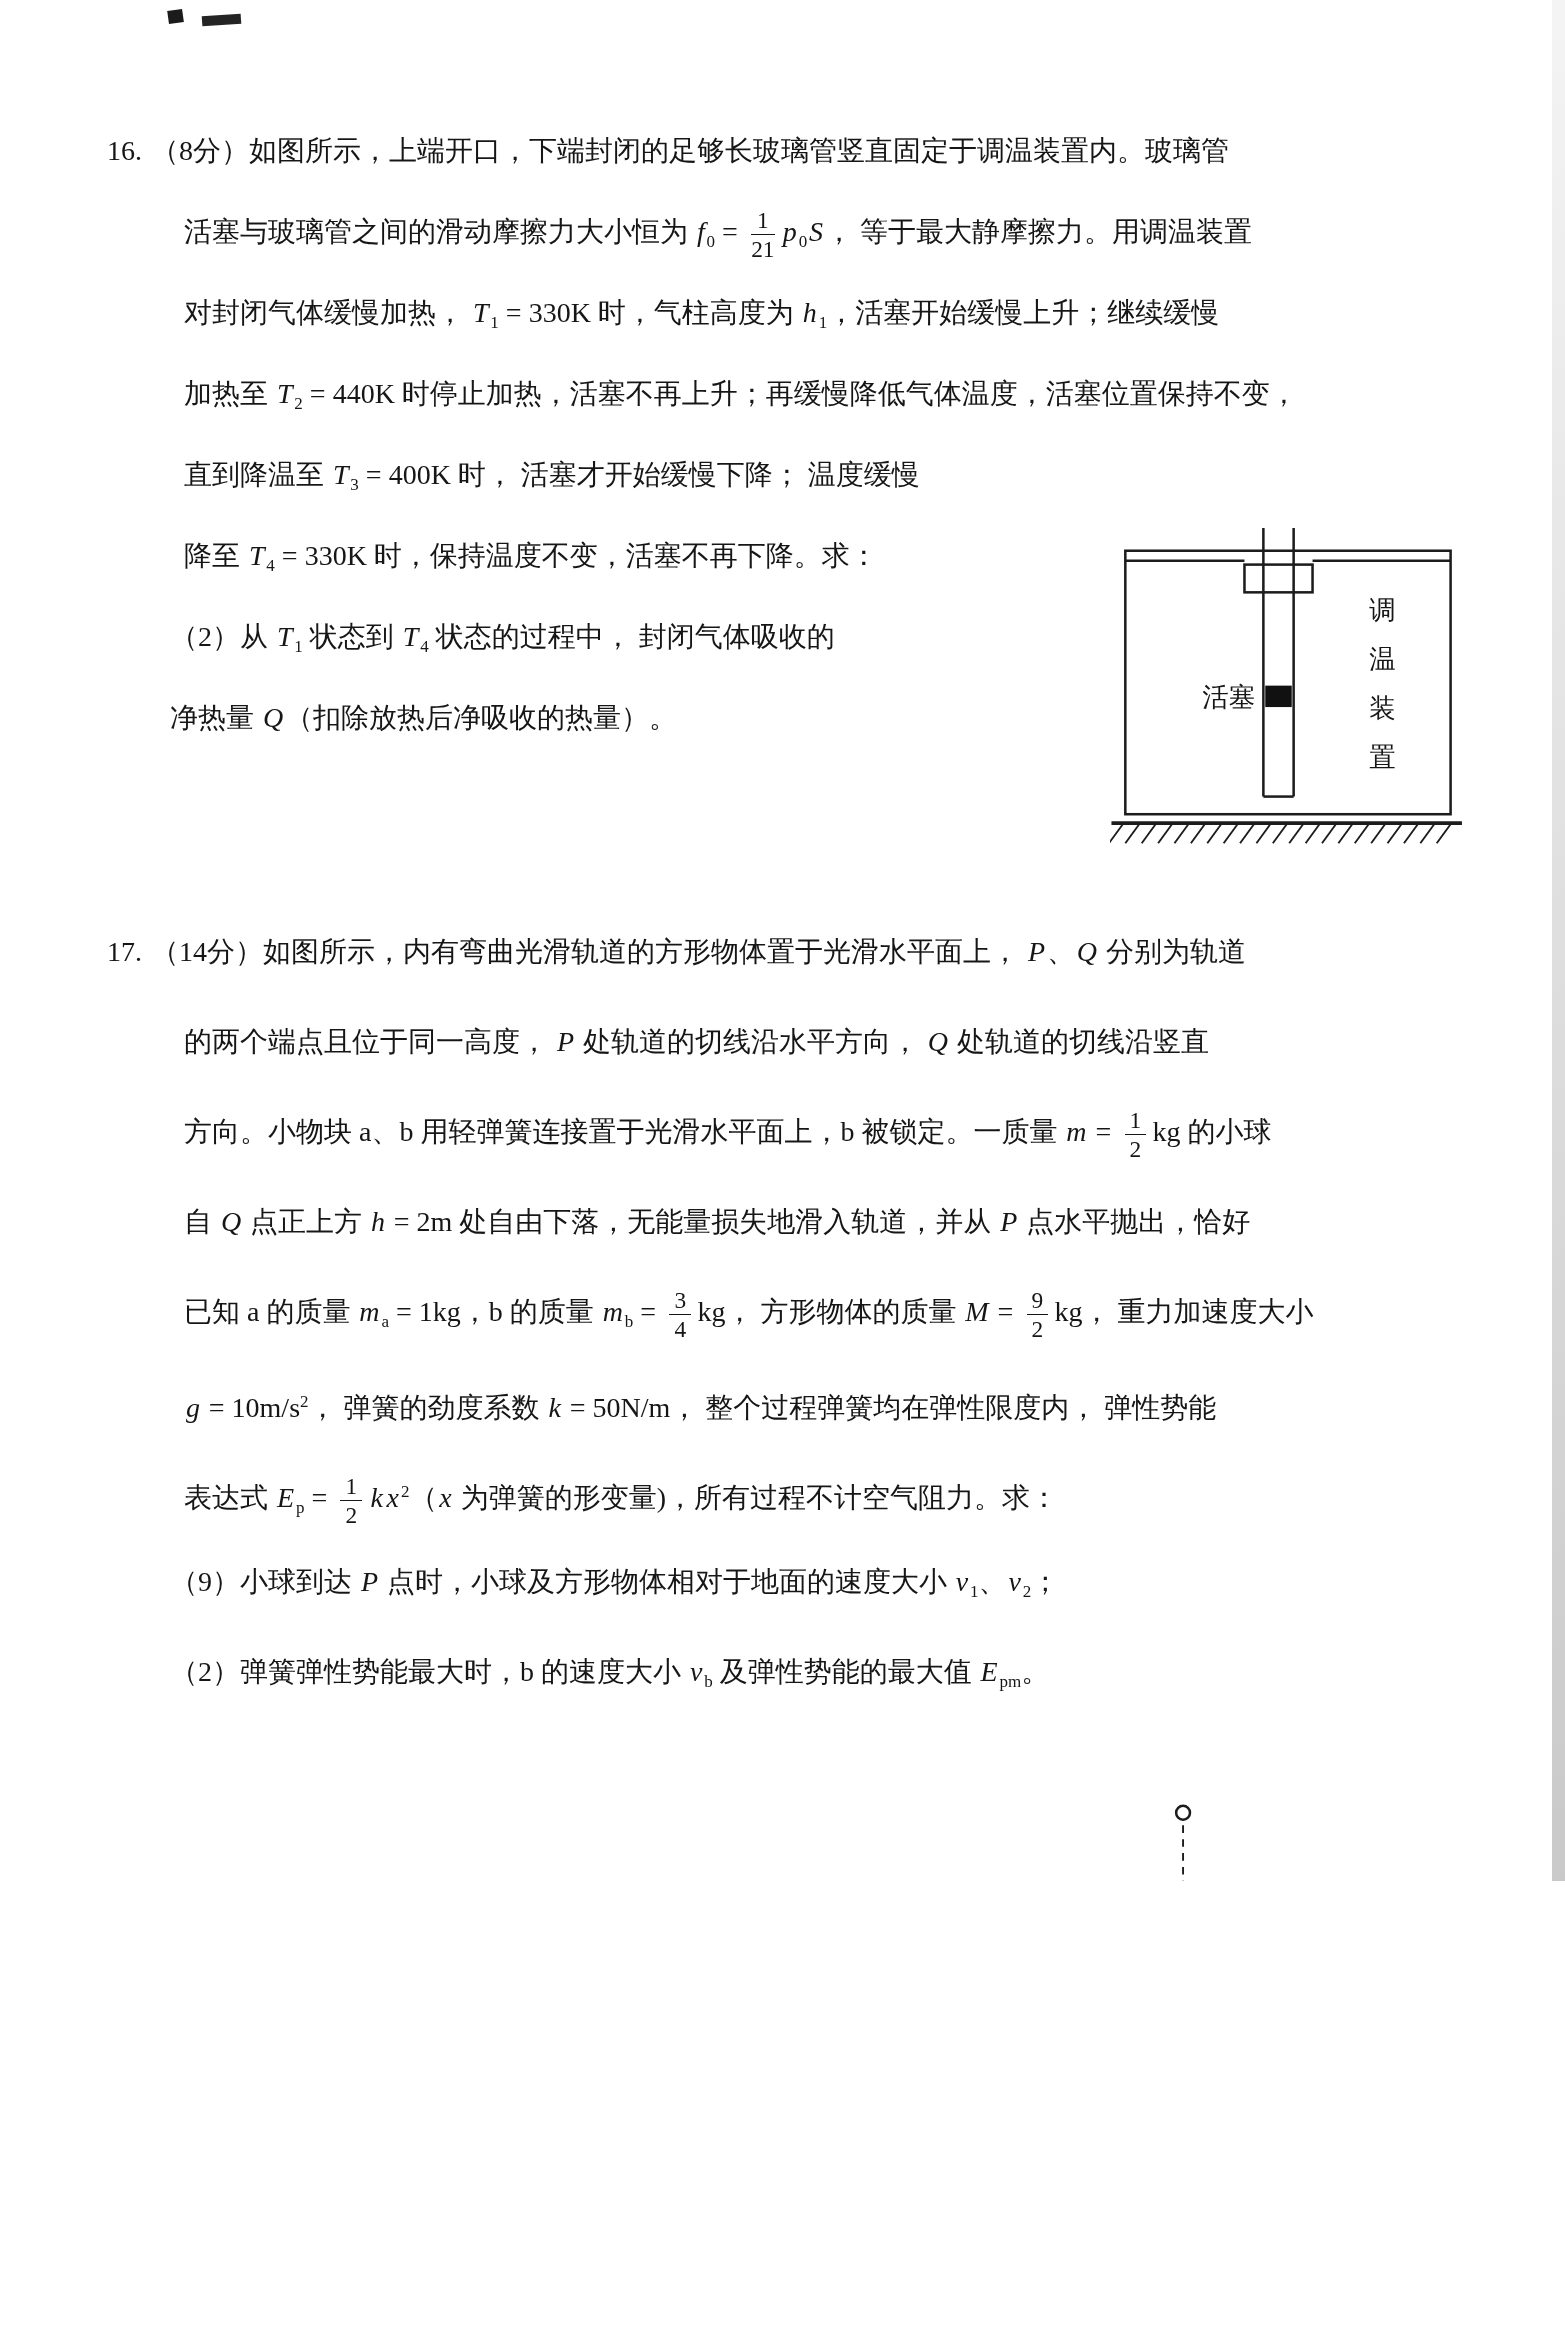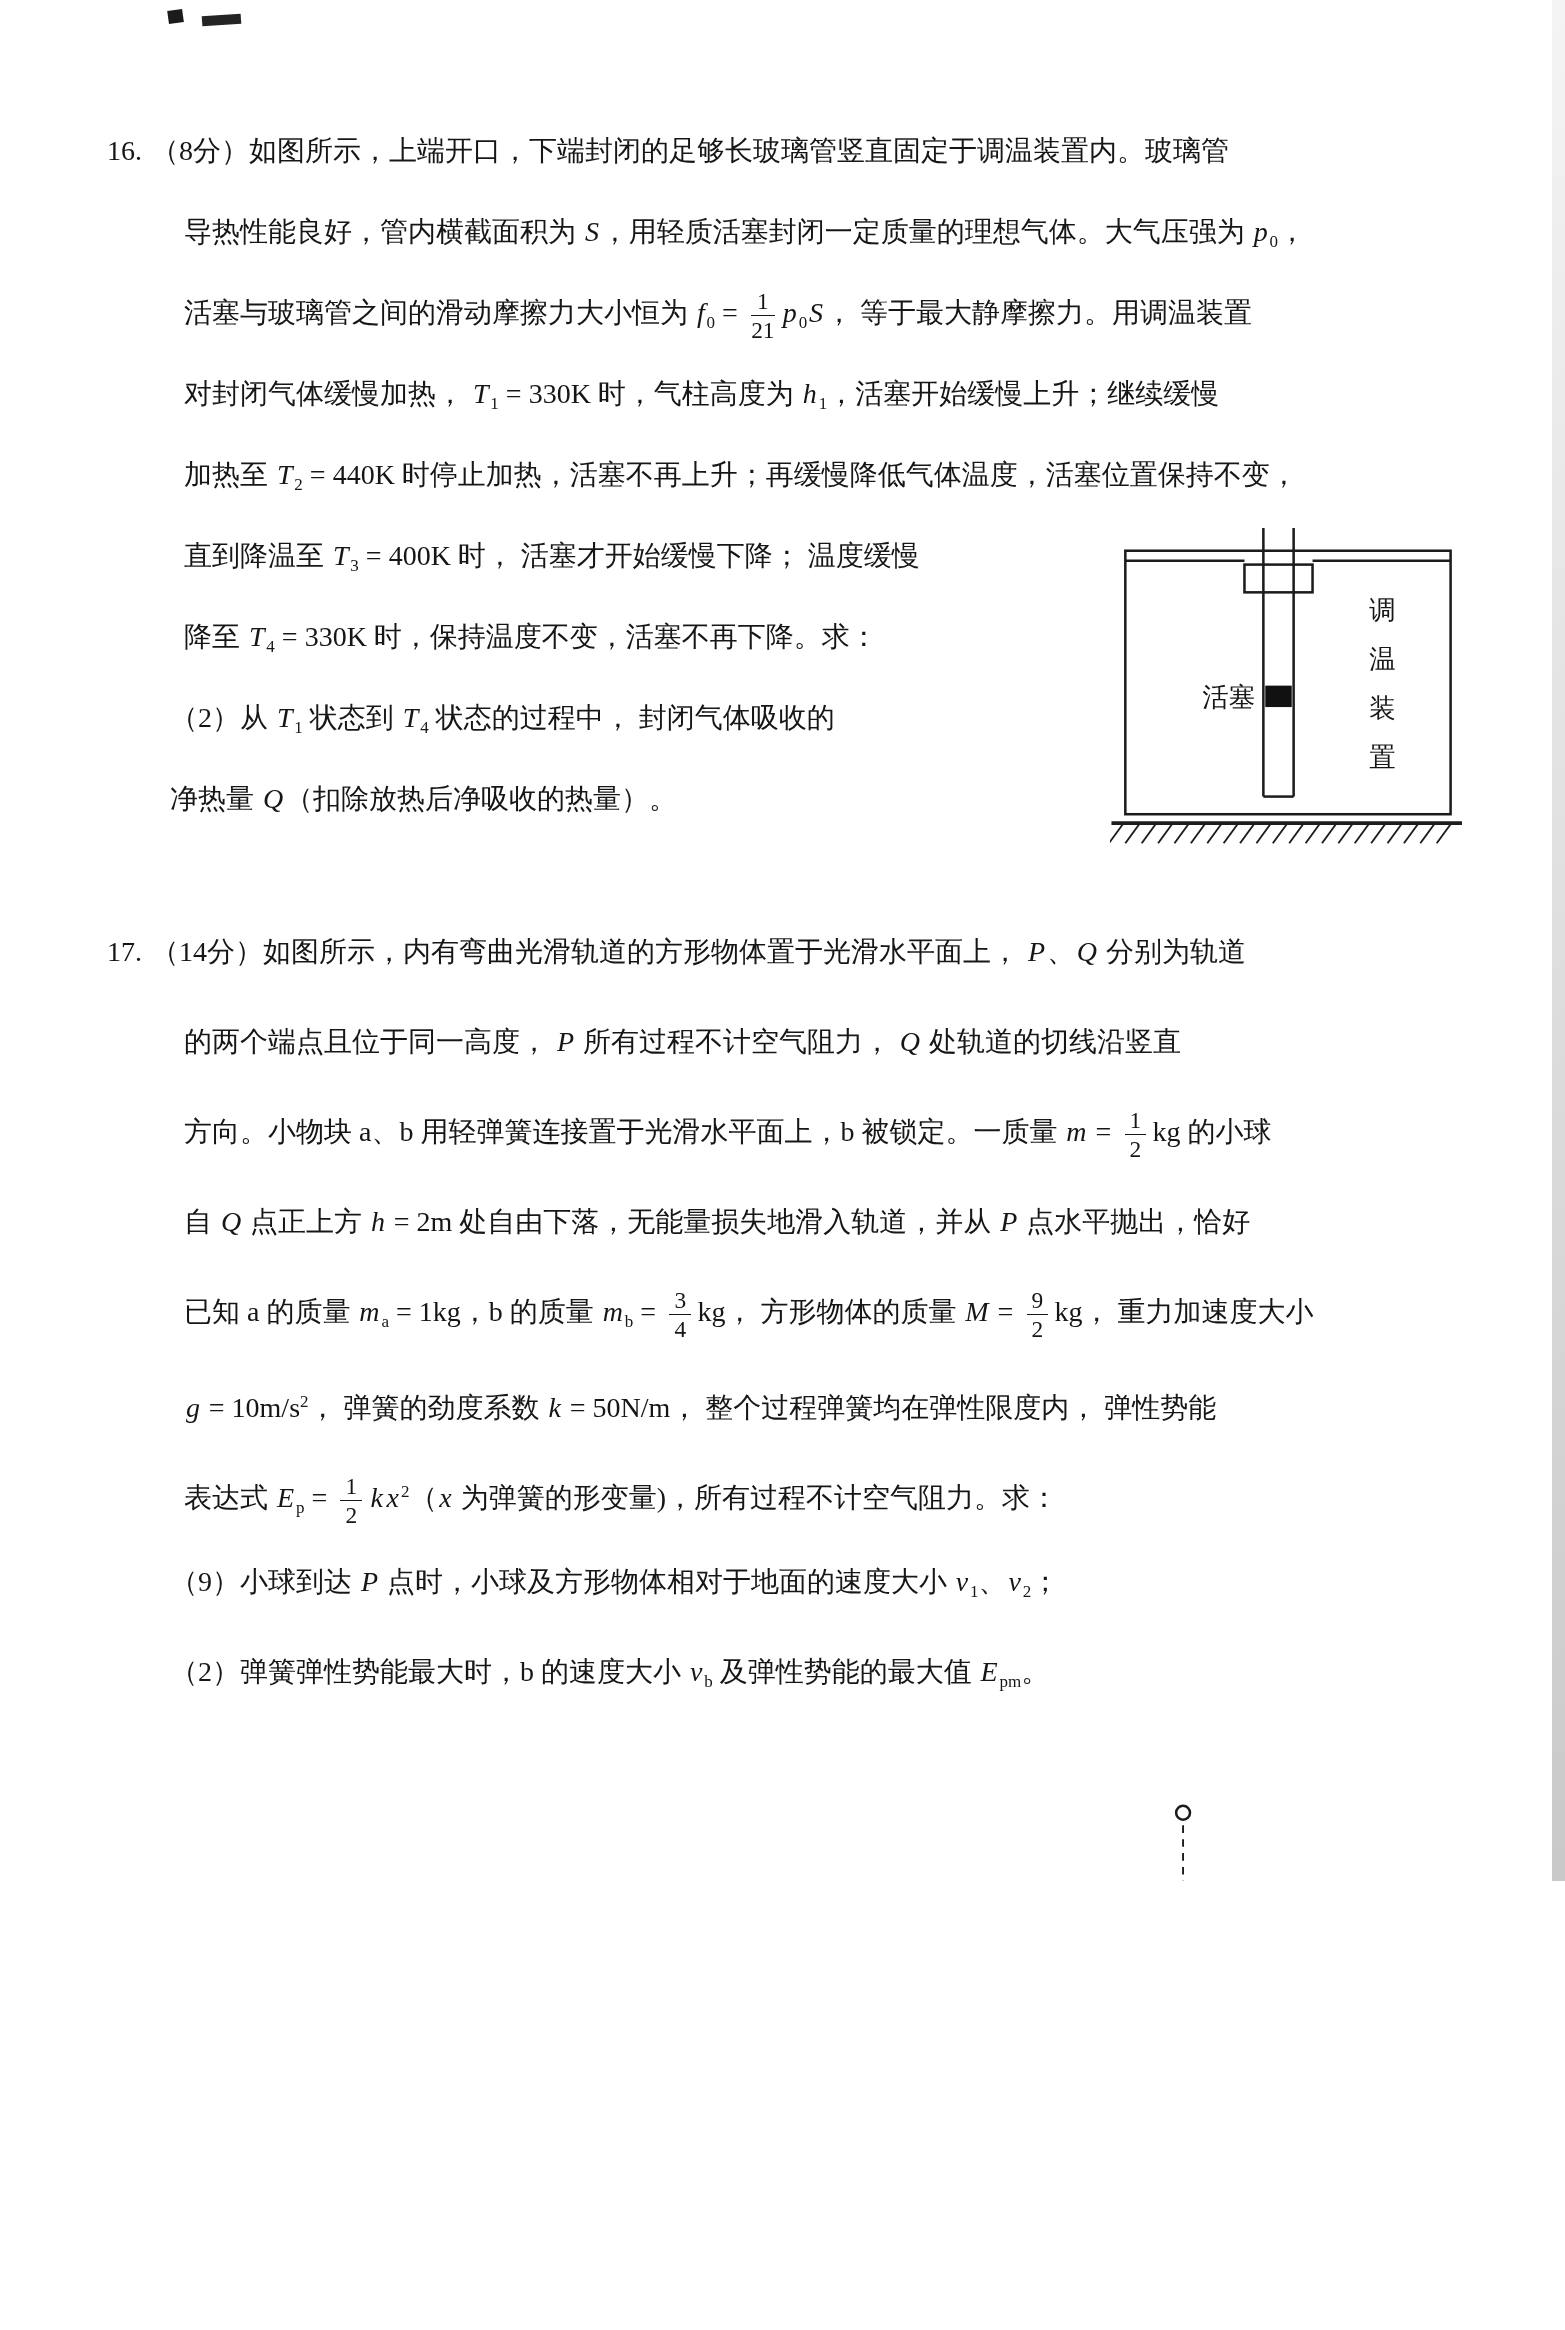--- a/index.html
+++ b/index.html
@@ -64,21 +64,20 @@
 
 <div class="page">
 
   <div class="art1"></div>
   <div class="art2"></div>
   <div class="art-band"></div>
   <div class="art-corner"></div>
 
   <div class="problem" id="p16">
       <div class="line first"><span class="pnum">16.</span><span>（8分）如图所示，上端开口，下端封闭的足够长玻璃管竖直固定于调温装置内。玻璃管</span></div>
-      <div class="line"><span>导热性能良好，管内横截面积为 </span><span class="it">S</span><span>，用轻质活塞封闭一定质量的理想气体。大气压强为 </span><span class="it">p</span><span class="sub">0</span><span>，</span></div>
       <div class="line"><span>活塞与玻璃管之间的滑动摩擦力大小恒为 </span><span class="it">f</span><span class="sub">0</span><span> = </span><span class="frac"><span class="fn">1</span><span class="fd">21</span></span><span class="it">p</span><span class="sub">0</span><span class="it">S</span><span>， 等于最大静摩擦力。用调温装置</span></div>
       <div class="line"><span>对封闭气体缓慢加热， </span><span class="it">T</span><span class="sub">1</span><span> = 330K 时，气柱高度为 </span><span class="it">h</span><span class="sub">1</span><span>，活塞开始缓慢上升；继续缓慢</span></div>
       <div class="line"><span>加热至 </span><span class="it">T</span><span class="sub">2</span><span> = 440K 时停止加热，活塞不再上升；再缓慢降低气体温度，活塞位置保持不变，</span></div>
       <div class="line"><span>直到降温至 </span><span class="it">T</span><span class="sub">3</span><span> = 400K 时， 活塞才开始缓慢下降； 温度缓慢</span></div>
       <div class="line"><span>降至 </span><span class="it">T</span><span class="sub">4</span><span> = 330K 时，保持温度不变，活塞不再下降。求：</span></div>
       <div class="line item"><span>（2）从 </span><span class="it">T</span><span class="sub">1</span><span> 状态到 </span><span class="it">T</span><span class="sub">4</span><span> 状态的过程中， 封闭气体吸收的</span></div>
       <div class="line item"><span>净热量 </span><span class="it">Q</span><span>（扣除放热后净吸收的热量）。</span></div>
     </div>
 
   <svg class="d16" viewBox="0 0 580 560">
@@ -116,21 +115,21 @@
         <line x1="436" y1="478" x2="414" y2="508"></line>
         <line x1="462" y1="478" x2="440" y2="508"></line>
         <line x1="488" y1="478" x2="466" y2="508"></line>
         <line x1="514" y1="478" x2="492" y2="508"></line>
         <line x1="540" y1="478" x2="518" y2="508"></line>
       </g>
   </svg>
 
   <div class="problem" id="p17">
       <div class="line first"><span class="pnum">17.</span><span>（14分）如图所示，内有弯曲光滑轨道的方形物体置于光滑水平面上， </span><span class="it">P</span><span>、</span><span class="it">Q</span><span> 分别为轨道</span></div>
-      <div class="line"><span>的两个端点且位于同一高度， </span><span class="it">P</span><span> 所有过程不计空气阻力， </span><span class="it">Q</span><span> 处轨道的切线沿竖直</span></div>
+      <div class="line"><span>的两个端点且位于同一高度， </span><span class="it">P</span><span> 处轨道的切线沿水平方向， </span><span class="it">Q</span><span> 处轨道的切线沿竖直</span></div>
       <div class="line"><span>方向。小物块 a、b 用轻弹簧连接置于光滑水平面上，b 被锁定。一质量 </span><span class="it">m</span><span> = </span><span class="frac"><span class="fn">1</span><span class="fd">2</span></span><span>kg 的小球</span></div>
       <div class="line"><span>自 </span><span class="it">Q</span><span> 点正上方 </span><span class="it">h</span><span> = 2m 处自由下落，无能量损失地滑入轨道，并从 </span><span class="it">P</span><span> 点水平抛出，恰好</span></div>
       <div class="line"><span>已知 a 的质量 </span><span class="it">m</span><span class="sub">a</span><span> = 1kg，b 的质量 </span><span class="it">m</span><span class="sub">b</span><span> = </span><span class="frac"><span class="fn">3</span><span class="fd">4</span></span><span>kg， 方形物体的质量 </span><span class="it">M</span><span> = </span><span class="frac"><span class="fn">9</span><span class="fd">2</span></span><span>kg， 重力加速度大小</span></div>
       <div class="line"><span class="it">g</span><span> = 10m/s</span><span class="sup">2</span><span>， 弹簧的劲度系数 </span><span class="it">k</span><span> = 50N/m， 整个过程弹簧均在弹性限度内， 弹性势能</span></div>
       <div class="line"><span>表达式 </span><span class="it">E</span><span class="sub">p</span><span> = </span><span class="frac"><span class="fn">1</span><span class="fd">2</span></span><span class="it">k</span><span class="it">x</span><span class="sup">2</span><span>（</span><span class="it">x</span><span> 为弹簧的形变量)，所有过程不计空气阻力。求：</span></div>
       <div class="line item"><span>（9）小球到达 </span><span class="it">P</span><span> 点时，小球及方形物体相对于地面的速度大小 </span><span class="it">v</span><span class="sub">1</span><span>、</span><span class="it">v</span><span class="sub">2</span><span>；</span></div>
       <div class="line item"><span>（2）弹簧弹性势能最大时，b 的速度大小 </span><span class="it">v</span><span class="sub">b</span><span> 及弹性势能的最大值 </span><span class="it">E</span><span class="sub">pm</span><span>。</span></div>
     </div>
 
   <svg class="d17" viewBox="0 0 1410 620">

